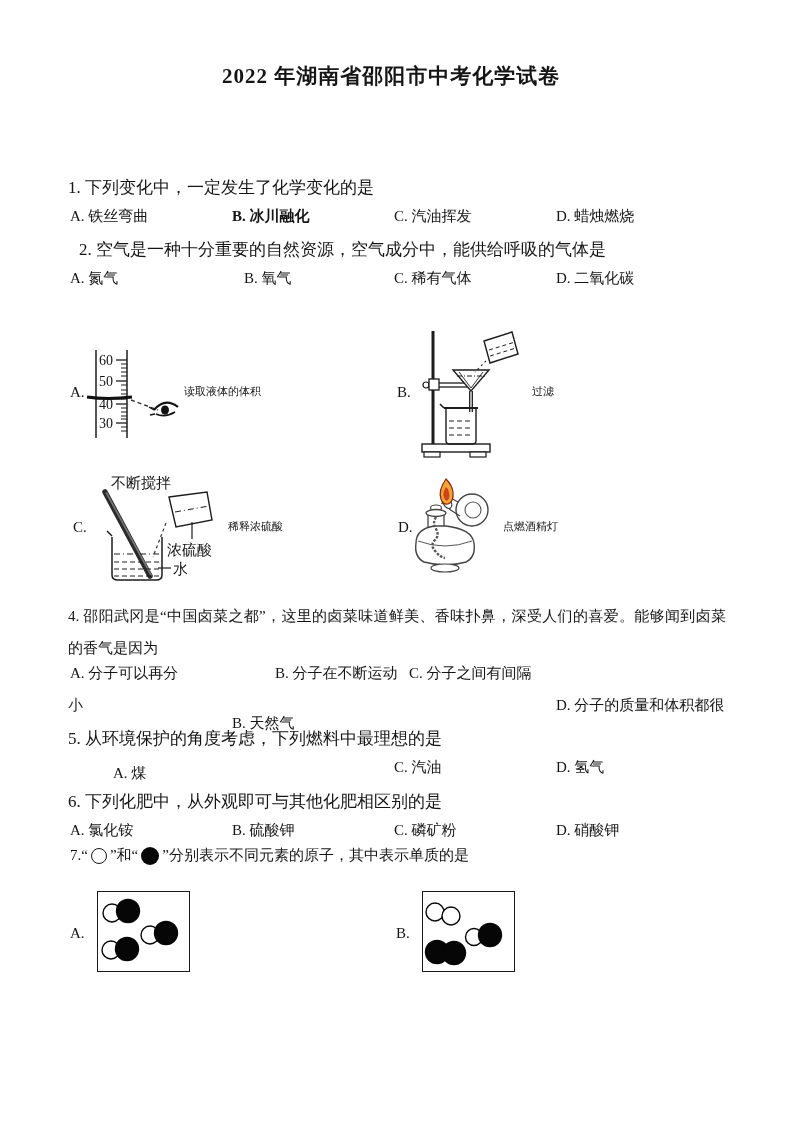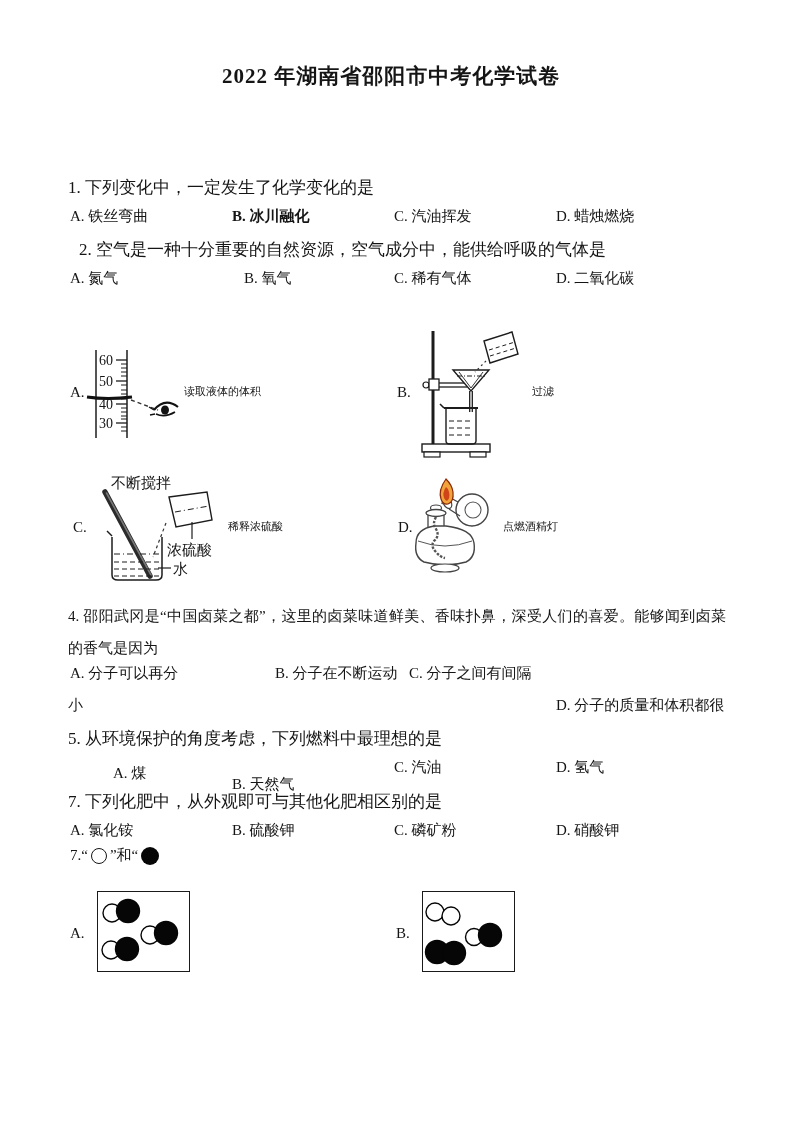--- a/index.html
+++ b/index.html
@@ -190,35 +190,36 @@
 
   <div class="abs stem-wrap" style="top:600px;left:68px;">4. 邵阳武冈是“中国卤菜之都”，这里的卤菜味道鲜美、香味扑鼻，深受人们的喜爱。能够闻到卤菜的香气是因为</div>
   <span class="abs opt" style="top:664px;left:70px;">A. 分子可以再分</span>
   <span class="abs opt" style="top:664px;left:232px;margin-left:43px;">B. 分子在不断运动</span>
   <span class="abs opt" style="top:664px;left:409px;">C. 分子之间有间隔</span>
   <span class="abs opt" style="top:696px;left:556px;">D. 分子的质量和体积都很</span>
   <span class="abs opt" style="top:696px;left:68px;">小</span>
 
   <div class="abs stem" style="top:727px;left:68px;">5. 从环境保护的角度考虑，下列燃料中最理想的是</div>
   <span class="abs opt" style="top:764px;left:70px;margin-left:43px;">A. 煤</span>
-  <span class="abs opt" style="top:775px;left:232px;text-align:center;">B. 天然气</span>
+  <span class="abs opt" style="top:714px;left:232px;text-align:center;">B. 天然气</span>
   <span class="abs opt" style="top:758px;left:394px;">C. 汽油</span>
   <span class="abs opt" style="top:758px;left:556px;">D. 氢气</span>
 
-  <div class="abs stem" style="top:790px;left:68px;">7. 下列化肥中，从外观即可与其他化肥相区别的是</div>
+  <div class="abs stem" style="top:790px;left:68px;">6. 下列化肥中，从外观即可与其他化肥相区别的是</div>
   <span class="abs opt" style="top:821px;left:70px;">A. 氯化铵</span>
   <span class="abs opt" style="top:821px;left:232px;">B. 硫酸钾</span>
   <span class="abs opt" style="top:821px;left:394px;">C. 磷矿粉</span>
   <span class="abs opt" style="top:821px;left:556px;">D. 硝酸钾</span>
 
   <div class="abs q7stem" style="top:846px;left:70px;">
     <span>7.“</span>
     <span class="atom-inline-white"></span>
     <span>”和“</span>
     <span class="atom-inline-black"></span>
+    <span>”分别表示不同元素的原子，其中表示单质的是</span>
   </div>
 
   <span class="abs lbl" style="top:925px;left:70px;">A.</span>
   <div class="abs molbox" style="top:891px;left:97px;width:93px;height:81px;">
     <svg id="boxA-svg" width="93" height="81" viewBox="0 0 93 81">
         <circle cx="14" cy="21" r="9" fill="#ffffff" stroke="#060606" stroke-width="1.4"></circle>
         <circle cx="30" cy="19" r="11.5" fill="#060606" stroke="#060606" stroke-width="1.4"></circle>
         <circle cx="52" cy="43" r="9" fill="#ffffff" stroke="#060606" stroke-width="1.4"></circle>
         <circle cx="68" cy="41" r="11.5" fill="#060606" stroke="#060606" stroke-width="1.4"></circle>
         <circle cx="13" cy="58" r="9" fill="#ffffff" stroke="#060606" stroke-width="1.4"></circle>

